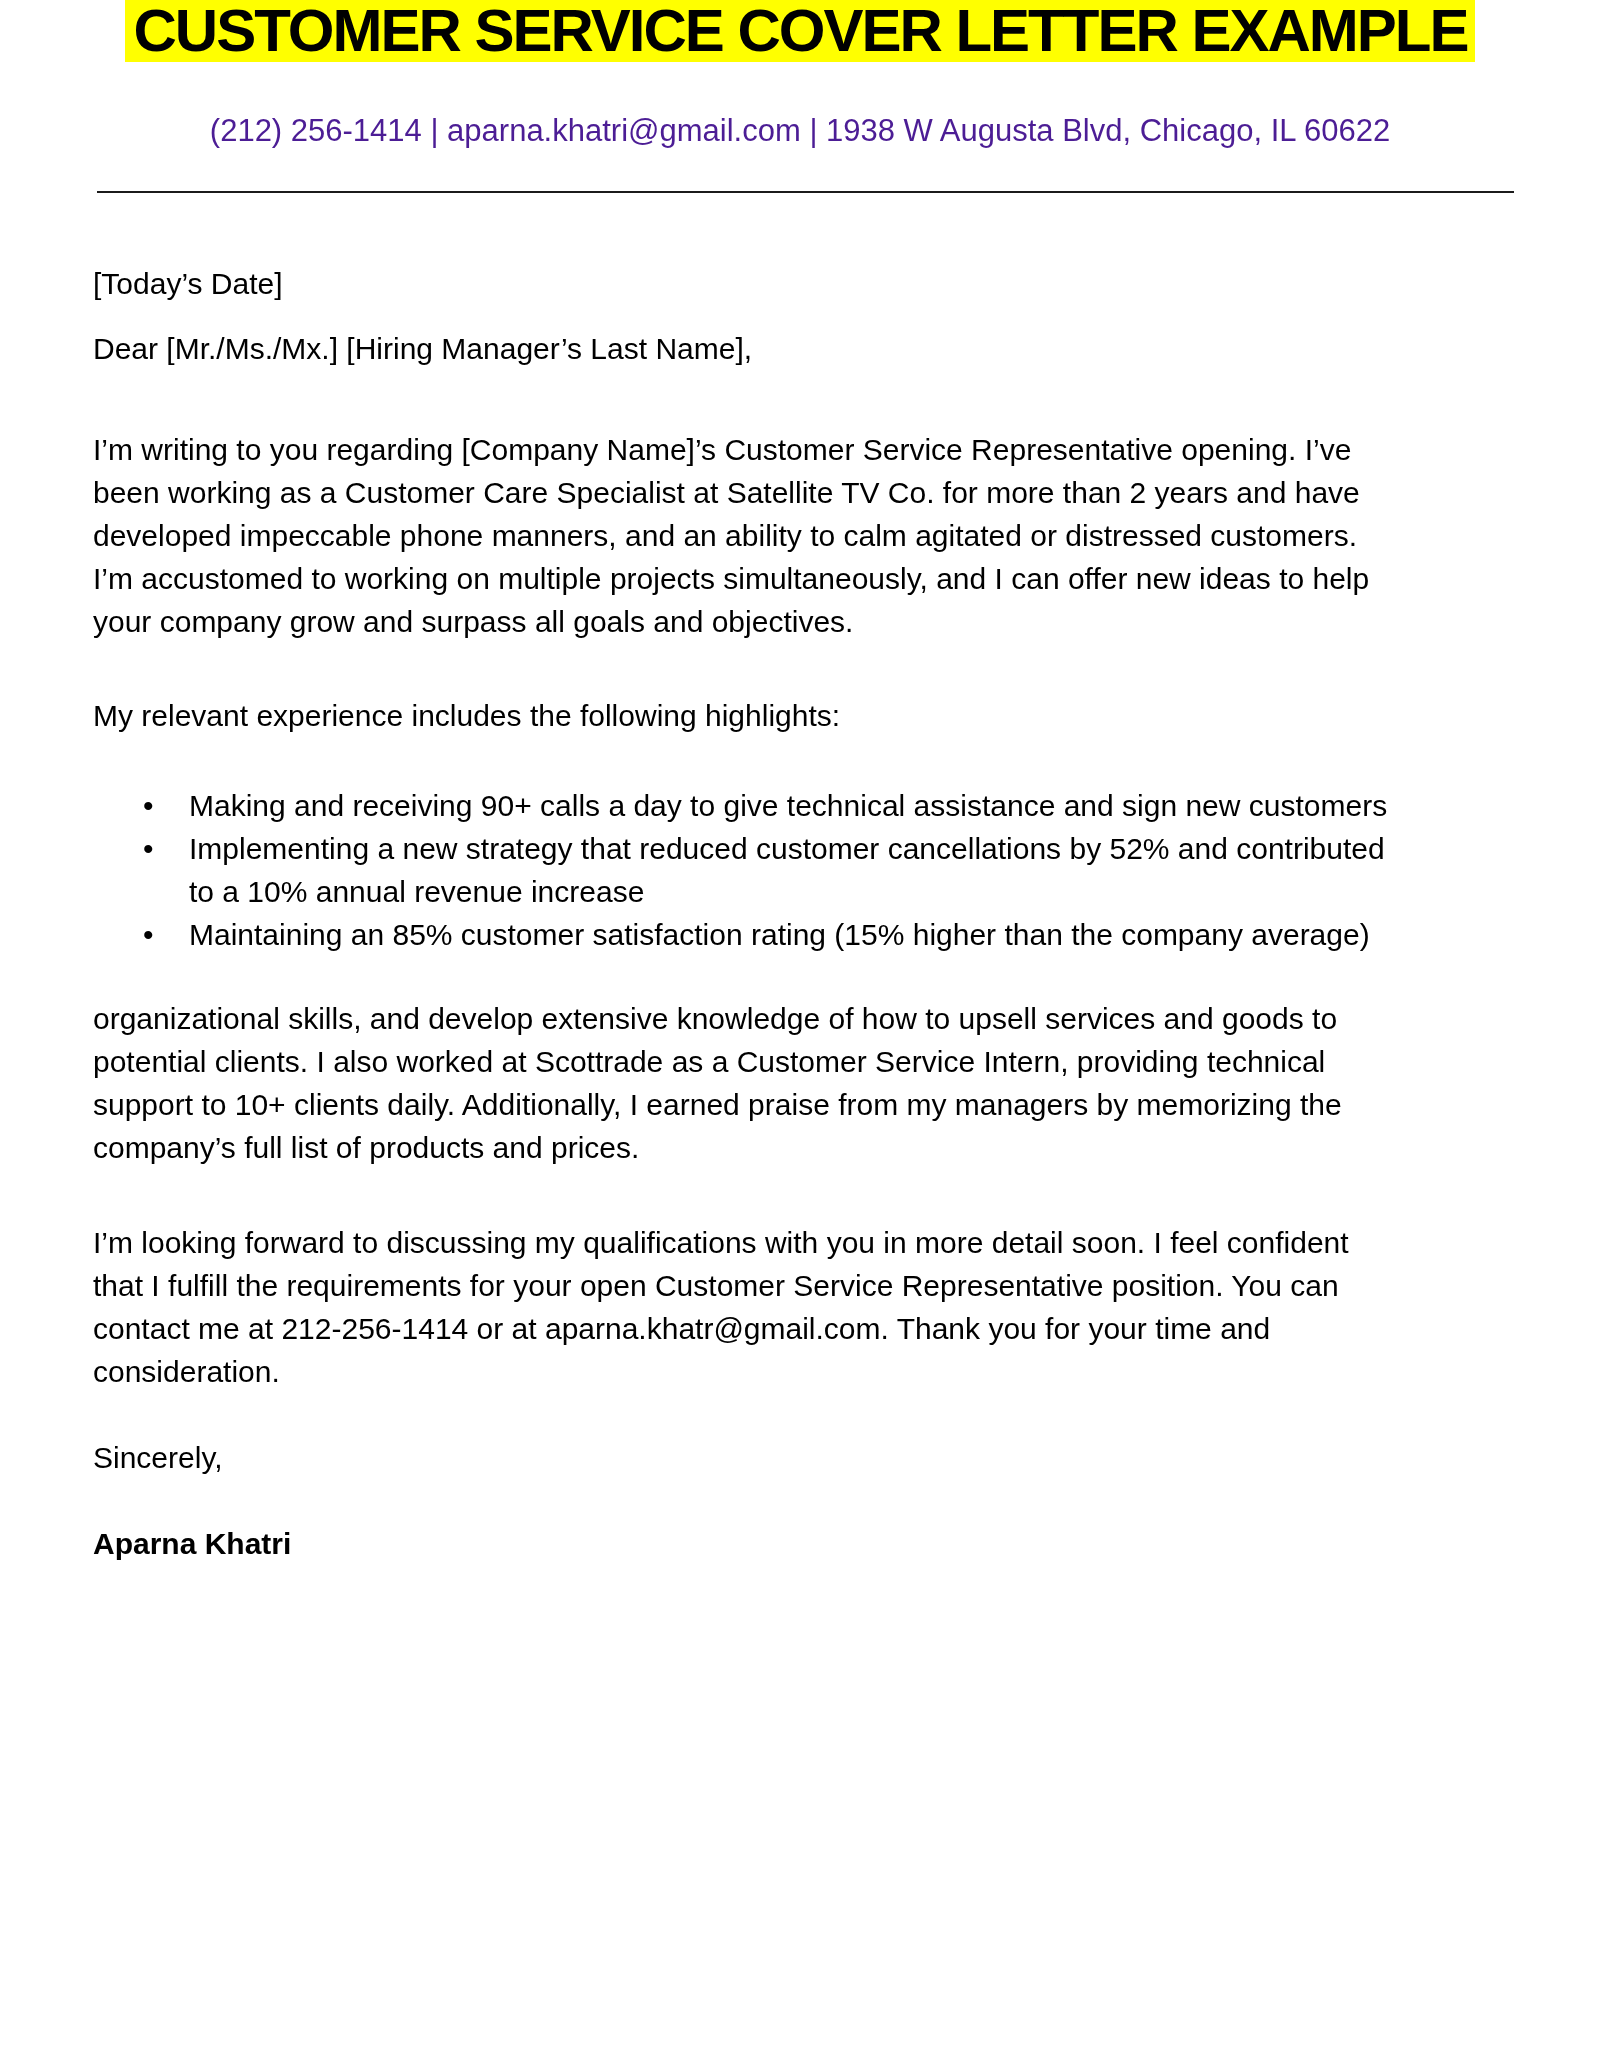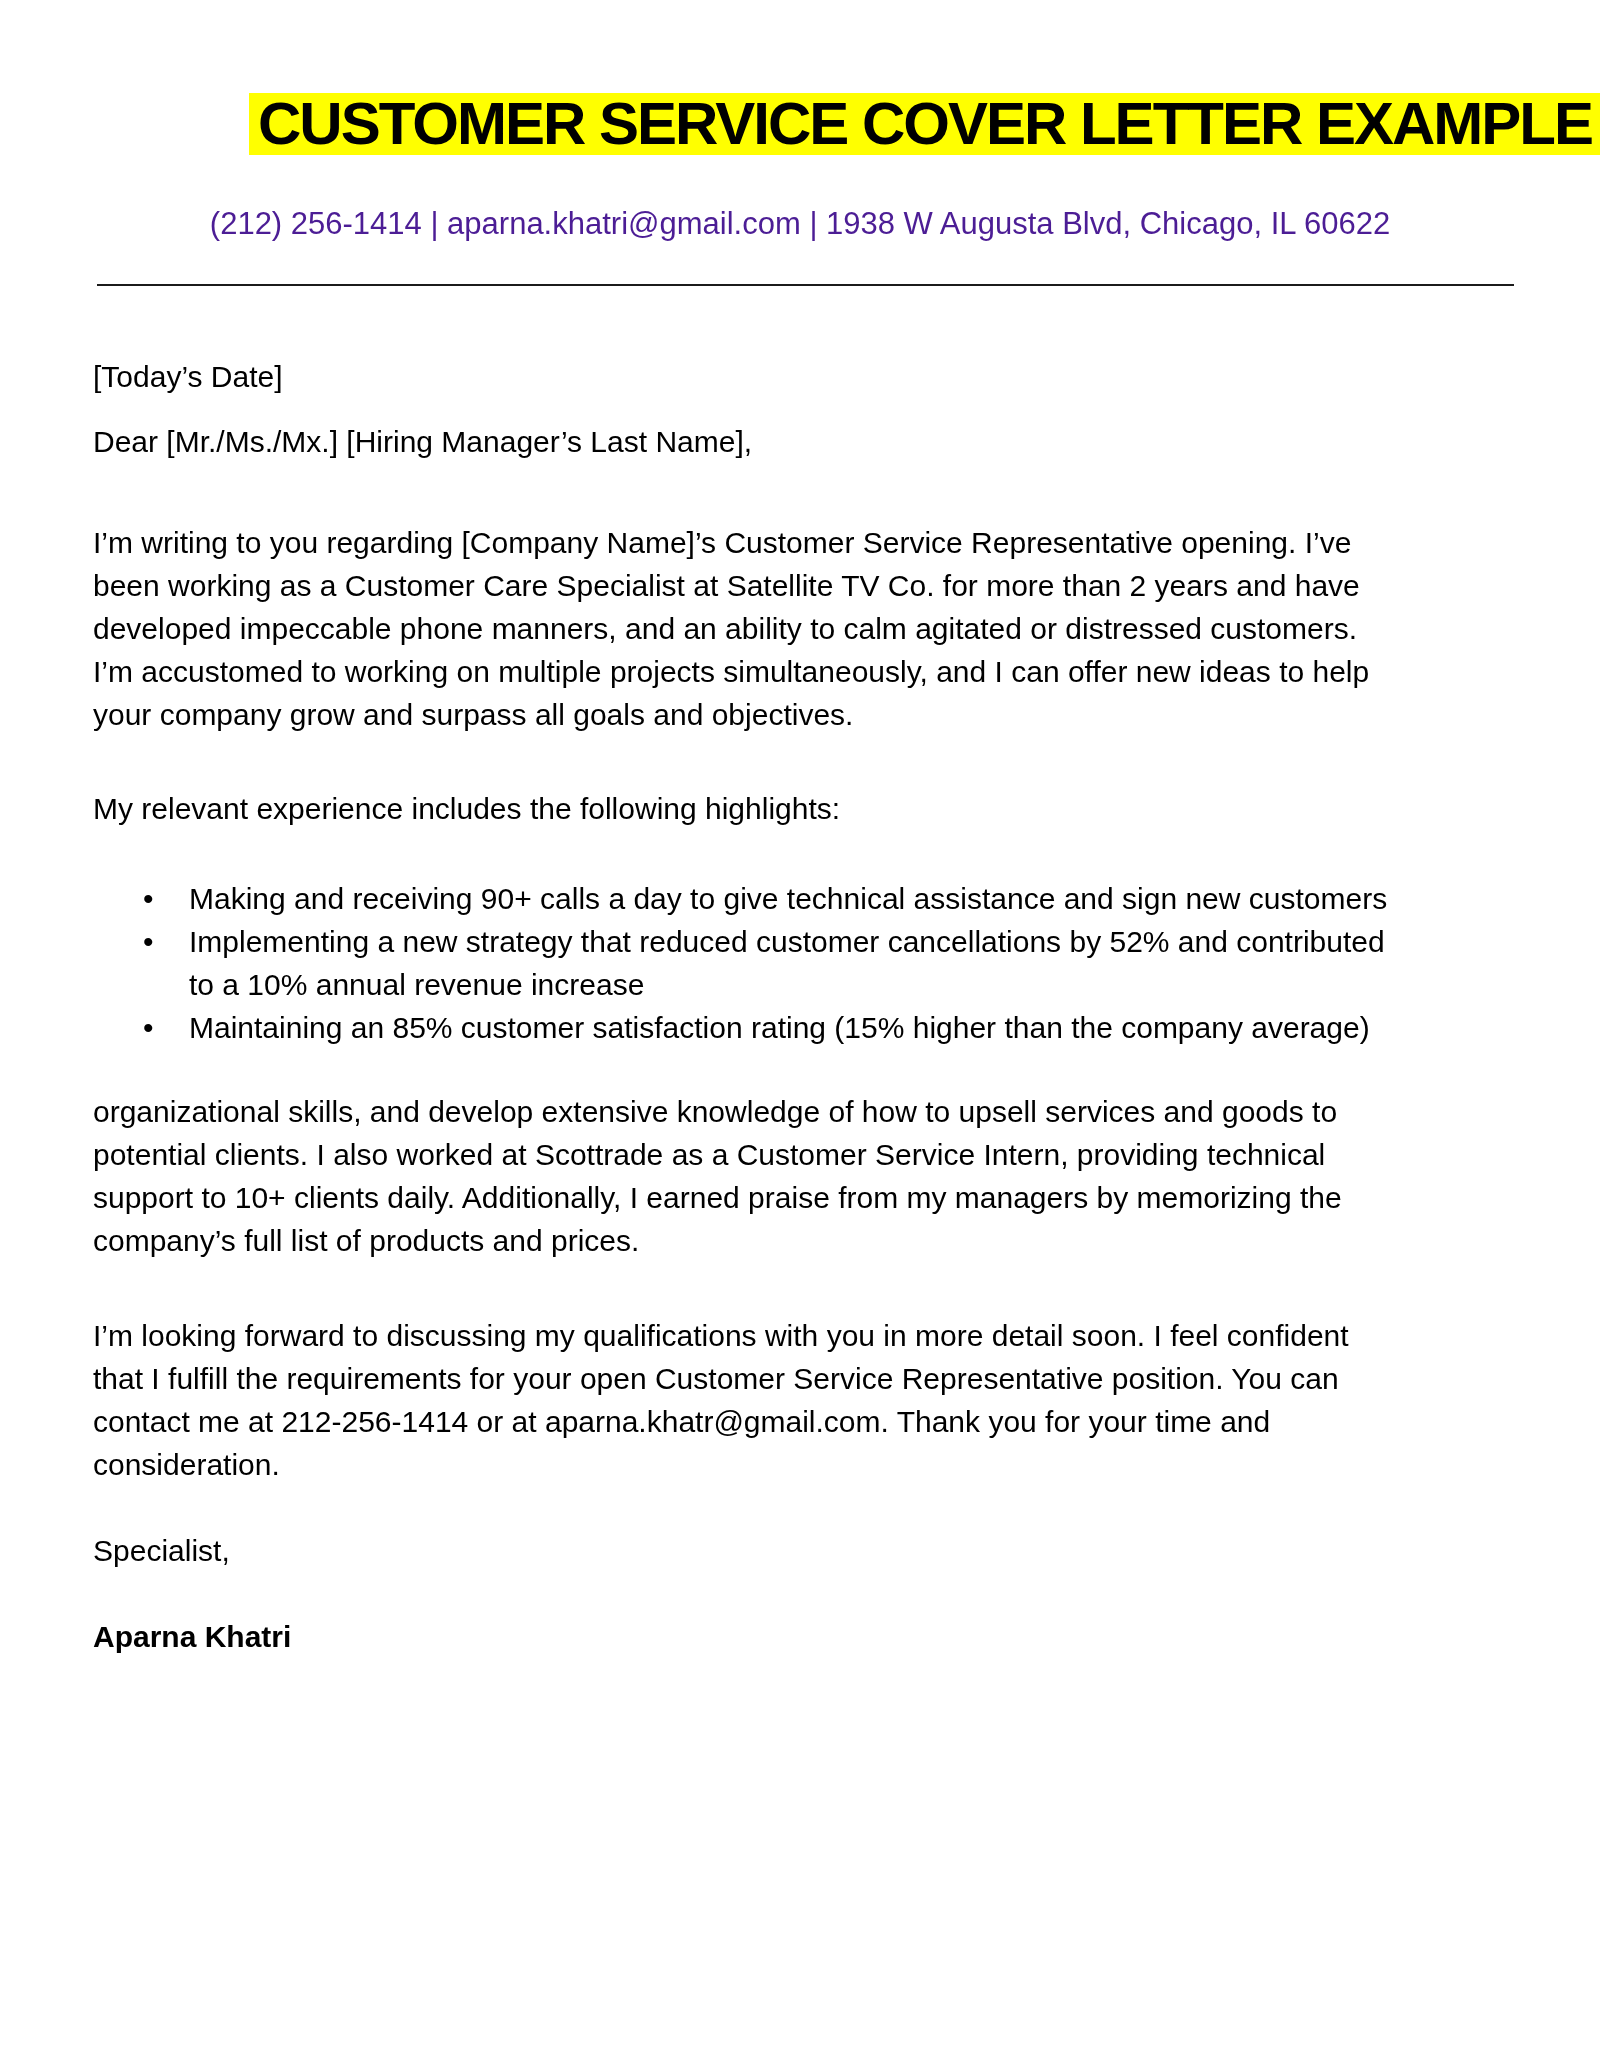--- a/index.html
+++ b/index.html
@@ -8,22 +8,21 @@
     height: 2071px;
     background: #ffffff;
     font-family: "Liberation Sans", "DejaVu Sans", sans-serif;
     color: #000000;
     -webkit-font-smoothing: antialiased;
   }
   .page { width: 1600px; height: 2071px; overflow: hidden; }
 
   
   .title-band {
-    margin-top: 93px;
-    text-align: right;
+    text-align: center;
     height: 62px;
   }
   .title-highlight {
     display: inline-block;
     background: #FFFF00;
     font-size: 60px;
     font-weight: bold;
     line-height: 62px;
     letter-spacing: -2px;
     padding: 0 8px 0 9px;
@@ -140,18 +139,18 @@
         <div class="line">company’s full list of products and prices.</div>
       </div>
 
     <div class="para p-closing">
         <div class="line">I’m looking forward to discussing my qualifications with you in more detail soon. I feel confident</div>
         <div class="line">that I fulfill the requirements for your open Customer Service Representative position. You can</div>
         <div class="line">contact me at 212-256-1414 or at aparna.khatr@gmail.com. Thank you for your time and</div>
         <div class="line">consideration.</div>
       </div>
 
-    <div class="signoff">Specialist,</div>
+    <div class="signoff">Sincerely,</div>
 
     <div class="signature">Aparna Khatri</div>
 
   </div>
 </div>
 
 </body></html>

